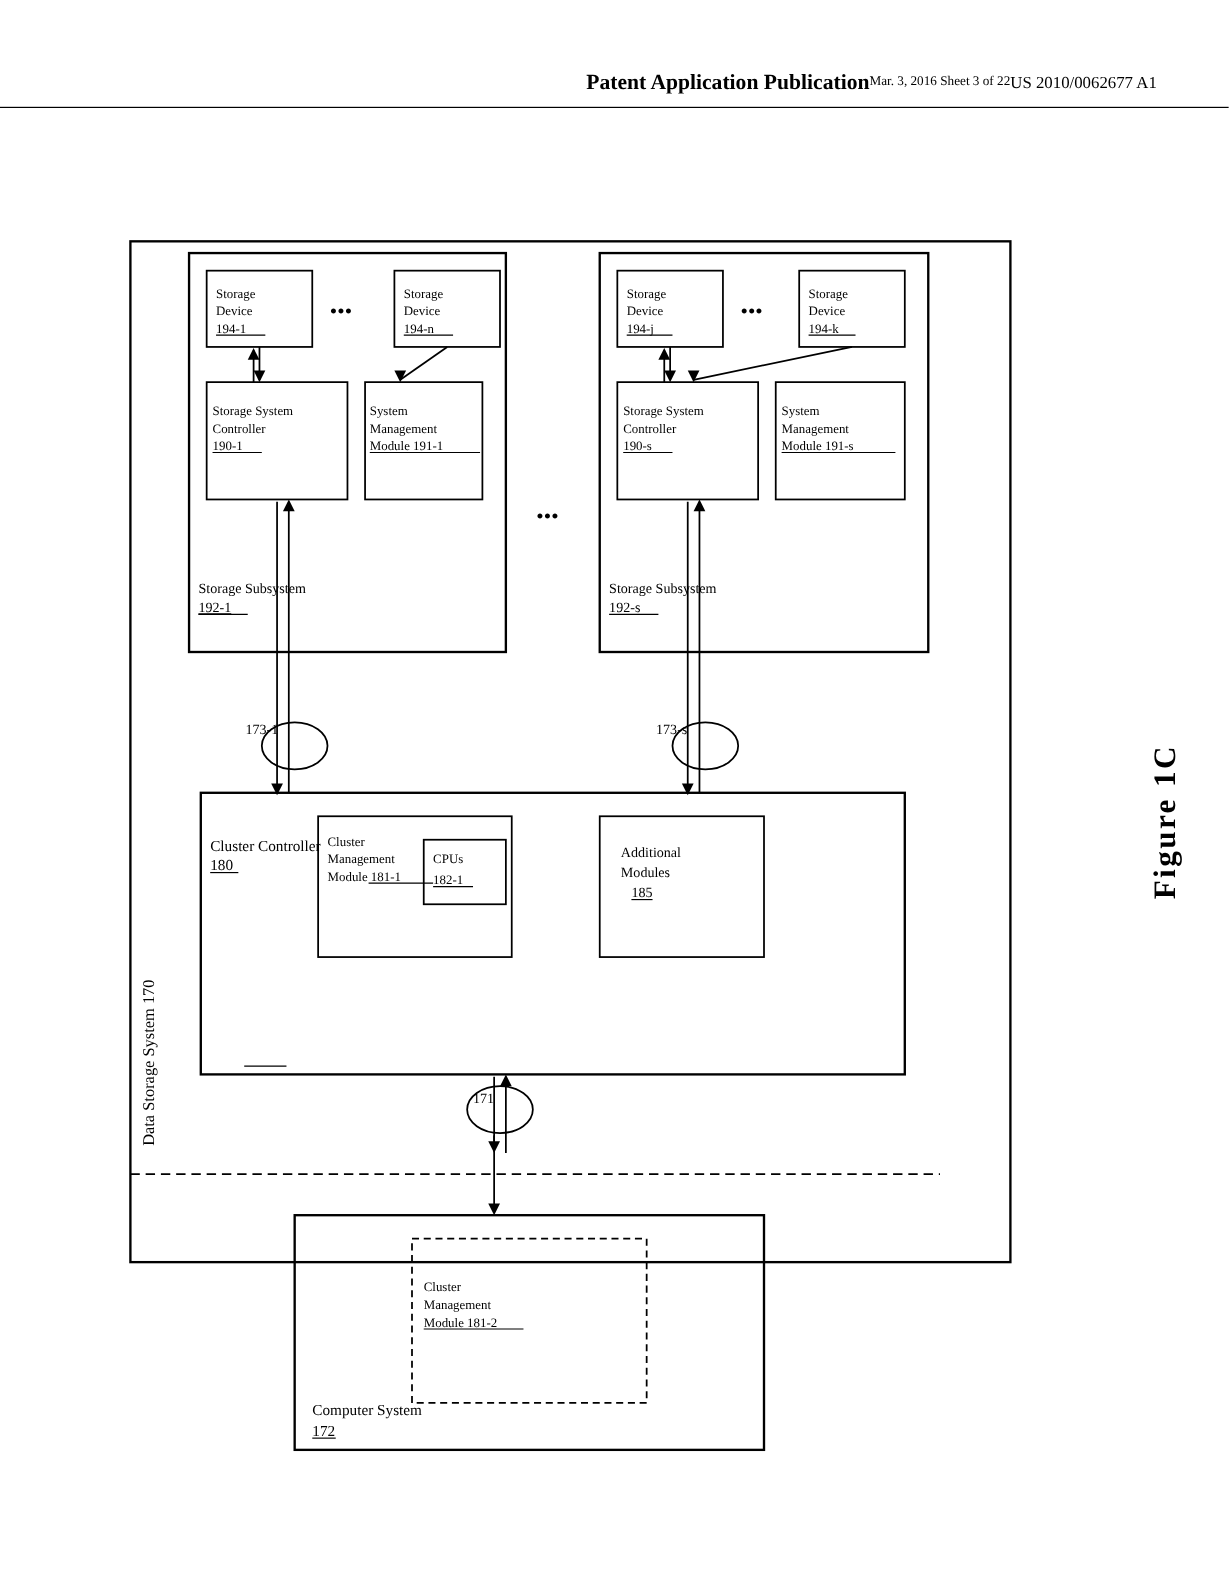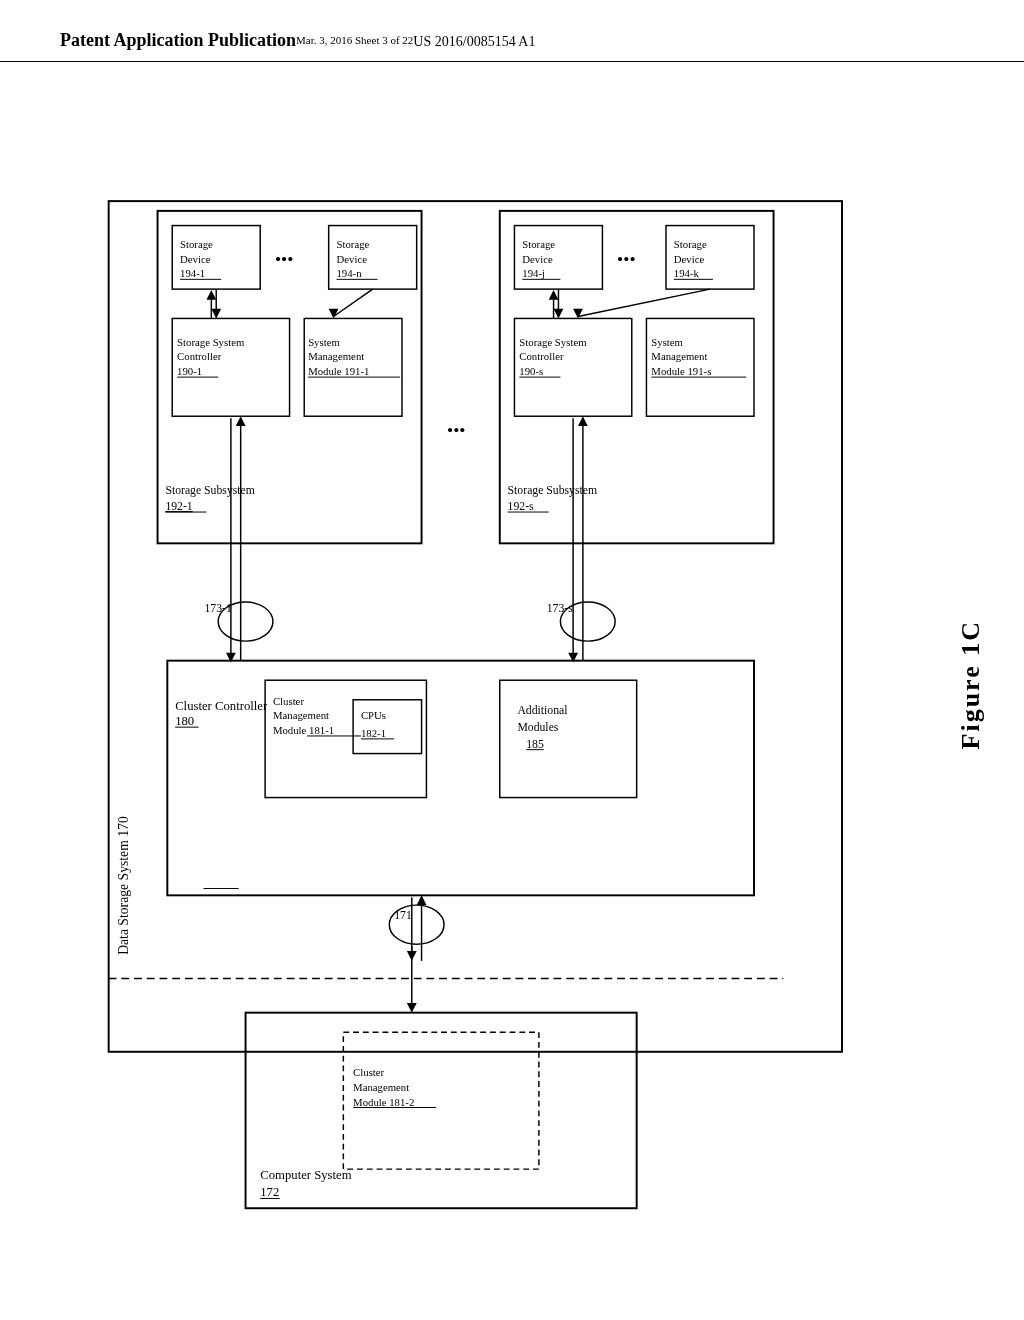--- a/index.html
+++ b/index.html
@@ -8,24 +8,25 @@
       height: 1320px;
       background: #fff;
       font-family: 'Times New Roman', Times, serif;
       overflow: hidden;
       position: relative;
     }
 
     
     .page-header {
       display: flex;
-      justify-content: flex-start;
+      justify-content: flex-end;
       align-items: flex-start;
       padding: 30px 60px 10px 60px;
       border-bottom: 1px solid #000;
+      margin-top: 28px;
     }
     .header-left {
       font-size: 18px;
       font-weight: bold;
     }
     .header-center {
       font-size: 11px;
       text-align: center;
       padding-top: 4px;
     }
@@ -60,21 +61,21 @@
     text {
       font-family: 'Times New Roman', Times, serif;
     }
   </style>
 </head>
 <body>
 
 <div class="page-header">
   <div class="header-left">Patent Application Publication</div>
   <div class="header-center">Mar. 3, 2016  Sheet 3 of 22</div>
-  <div class="header-right">US 2016/0085154 A1</div>
+  <div class="header-right">US 2010/0062677 A1</div>
 </div>
 
 <div class="figure-label">Figure 1C</div>
 
 <svg class="diagram-svg" viewBox="0 0 900 1200" xmlns="http://www.w3.org/2000/svg" style="position:absolute; top:90px; left:50px; width:880px; height:1200px;">
 
   <rect x="60" y="100" width="750" height="870" fill="none" stroke="#000" stroke-width="2"></rect>
 
   <text transform="translate(80, 800) rotate(-90)" font-size="14" text-anchor="middle">
     Data Storage System 170

